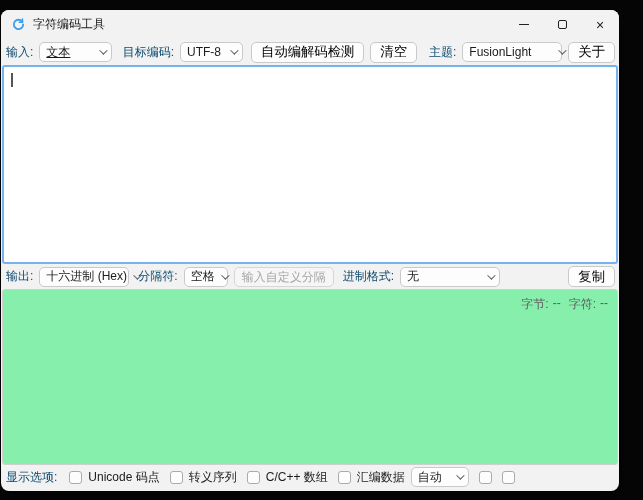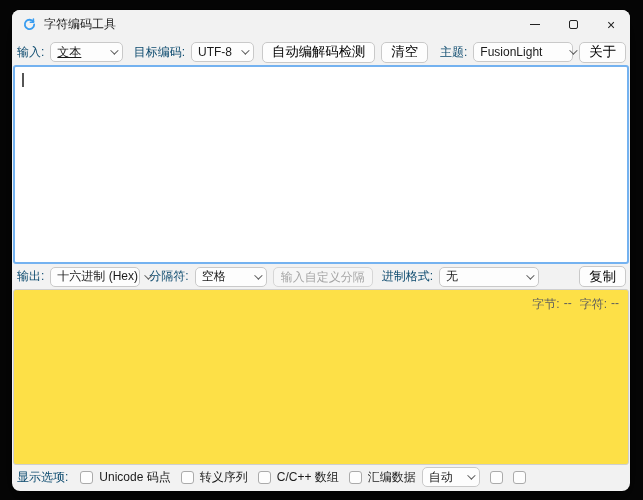--- a/index.html
+++ b/index.html
@@ -4,21 +4,21 @@
 <style>
   * { margin:0; padding:0; box-sizing:border-box; }
   html,body { width:643px; height:500px; }
   body {
     background:#060606;
     font-family:"Liberation Sans","DejaVu Sans",sans-serif;
     font-size:12px; color:#1b1b1b;
     position:relative; overflow:hidden;
   }
   .window {
-    position:absolute; left:12px; top:10px; width:618px; height:481px;
+    position:absolute; left:1px; top:10px; width:618px; height:481px;
     background:#f2f2f2; border-radius:8px;
     box-shadow:0 8px 22px rgba(0,0,0,0.55), 0 0 0 1px rgba(0,0,0,0.25);
     display:flex; flex-direction:column; overflow:hidden;
   }
   
   .titlebar { height:29px; flex:0 0 29px; display:flex; align-items:center; padding-left:10px; background:#f2f2f2; }
   .app-icon { width:15px; height:15px; margin-right:7px; display:inline-flex; }
   .title-text { font-size:12px; color:#1a1a1a; }
   .caption-buttons { margin-left:auto; display:flex; height:100%; }
   .cap-btn { width:38px; height:100%; display:flex; align-items:center; justify-content:center; color:#222; cursor:default; }
@@ -53,21 +53,21 @@
   .input-area {
     flex:0 0 199px; margin:0 1px; background:#ffffff;
     border:2px solid var(--focus-blue); border-radius:3px; position:relative;
   }
   .caret { position:absolute; left:7px; top:6px; width:2px; height:14px; background:#555; }
   
   .output-bar { height:25px; flex:0 0 25px; padding:0 4px 0 5px; }
   .spacer { flex:1 1 auto; }
   
   .output-area {
-    flex:1 1 auto; margin:0 1px; background:#fde047;
+    flex:1 1 auto; margin:0 1px; background:#86efac;
     border:1px solid #cfcfcf; border-radius:3px; position:relative;
   }
   .stats { position:absolute; top:6px; right:9px; color:#5c5c5c; display:flex; gap:8px; }
   .stat-pair { display:flex; gap:4px; }
   
   .options-row { height:26px; flex:0 0 26px; padding:0 6px 2px 5px; gap:0; }
   .chk-item { display:flex; align-items:center; gap:6px; margin-right:10px; white-space:nowrap; }
   .chk-box {
     width:13px; height:13px; background:#fdfdfd; border:1px solid #ababab; border-radius:3px; flex:0 0 auto;
   }
@@ -126,21 +126,21 @@
     <span class="caret"></span>
   </div>
 
   <div class="row output-bar">
     <span class="lbl">输出:</span>
     <div class="combo" style="width:90px;">
       <span>十六进制 (Hex)</span>
       <span class="chev"></span>
     </div>
     <span class="lbl" style="margin-left:3px;">分隔符:</span>
-    <div class="combo" style="width:72px;">
+    <div class="combo" style="width:44px;">
       <span>空格</span>
       <span class="chev"></span>
     </div>
     <input class="text-input" placeholder="输入自定义分隔符" style="">
     <span class="lbl" style="margin-left:3px;">进制格式:</span>
     <div class="combo" style="width:100px;">
       <span>无</span>
       <span class="chev"></span>
     </div>
     <span class="spacer"></span>

